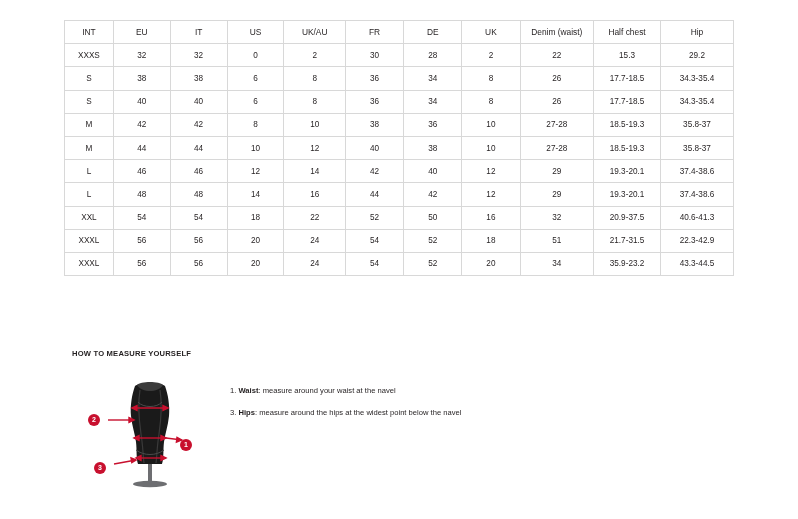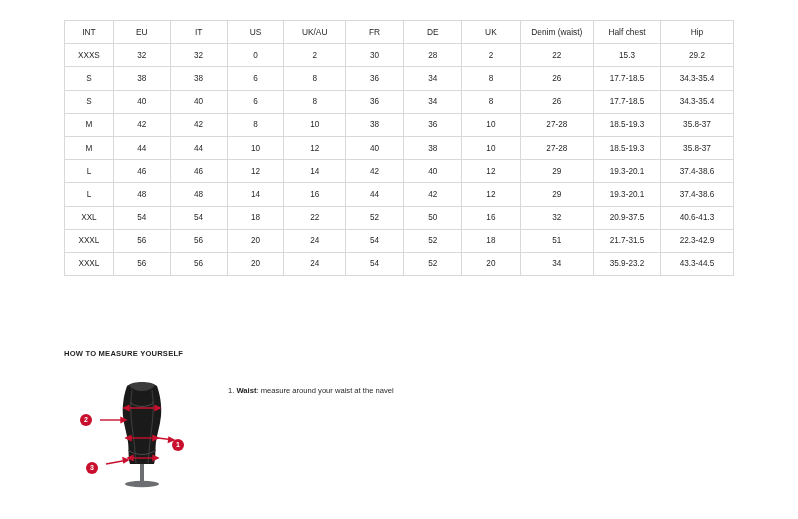--- a/index.html
+++ b/index.html
@@ -60,21 +60,21 @@
 
   td.left-cell, th.left-cell {
     text-align: left;
     padding-left: 7px;
     margin-left: 12px;
   }
 
   
   .howto {
     position: absolute;
-    left: 64px;
+    left: 72px;
     top: 349px;
     width: 670px;
   }
   .howto-title {
     font-size: 7.6px;
     font-weight: bold;
     letter-spacing: 0.2px;
     color: #231f20;
     margin-bottom: 10px;
   }
@@ -84,21 +84,21 @@
     align-items: flex-start;
   }
   .figure-area {
     position: relative;
     width: 120px;
     height: 120px;
     margin-left: 16px;
     flex: 0 0 120px;
   }
   .measure-list {
-    margin-left: 28px;
+    margin-left: 22px;
     margin-top: 12px;
   }
   .measure-item {
     font-size: 7.6px;
     line-height: 22px;
     color: #231f20;
   }
   .measure-item b {
     font-weight: bold;
   }
@@ -341,18 +341,22 @@
         <div class="callout co-1">1</div>
         <div class="callout co-2">2</div>
         <div class="callout co-3">3</div>
       </div>
 
       <div class="measure-list">
         <div class="measure-item">
           <span>1.</span>
           <b>Waist</b><span>: measure around your waist at the navel</span>
         </div>
+        <div class="measure-item">
+          <span>3.</span>
+          <b>Hips</b><span>: measure around the hips at the widest point below the navel</span>
+        </div>
       </div>
 
     </div>
   </div>
 
 </div>
 
 </body></html>

